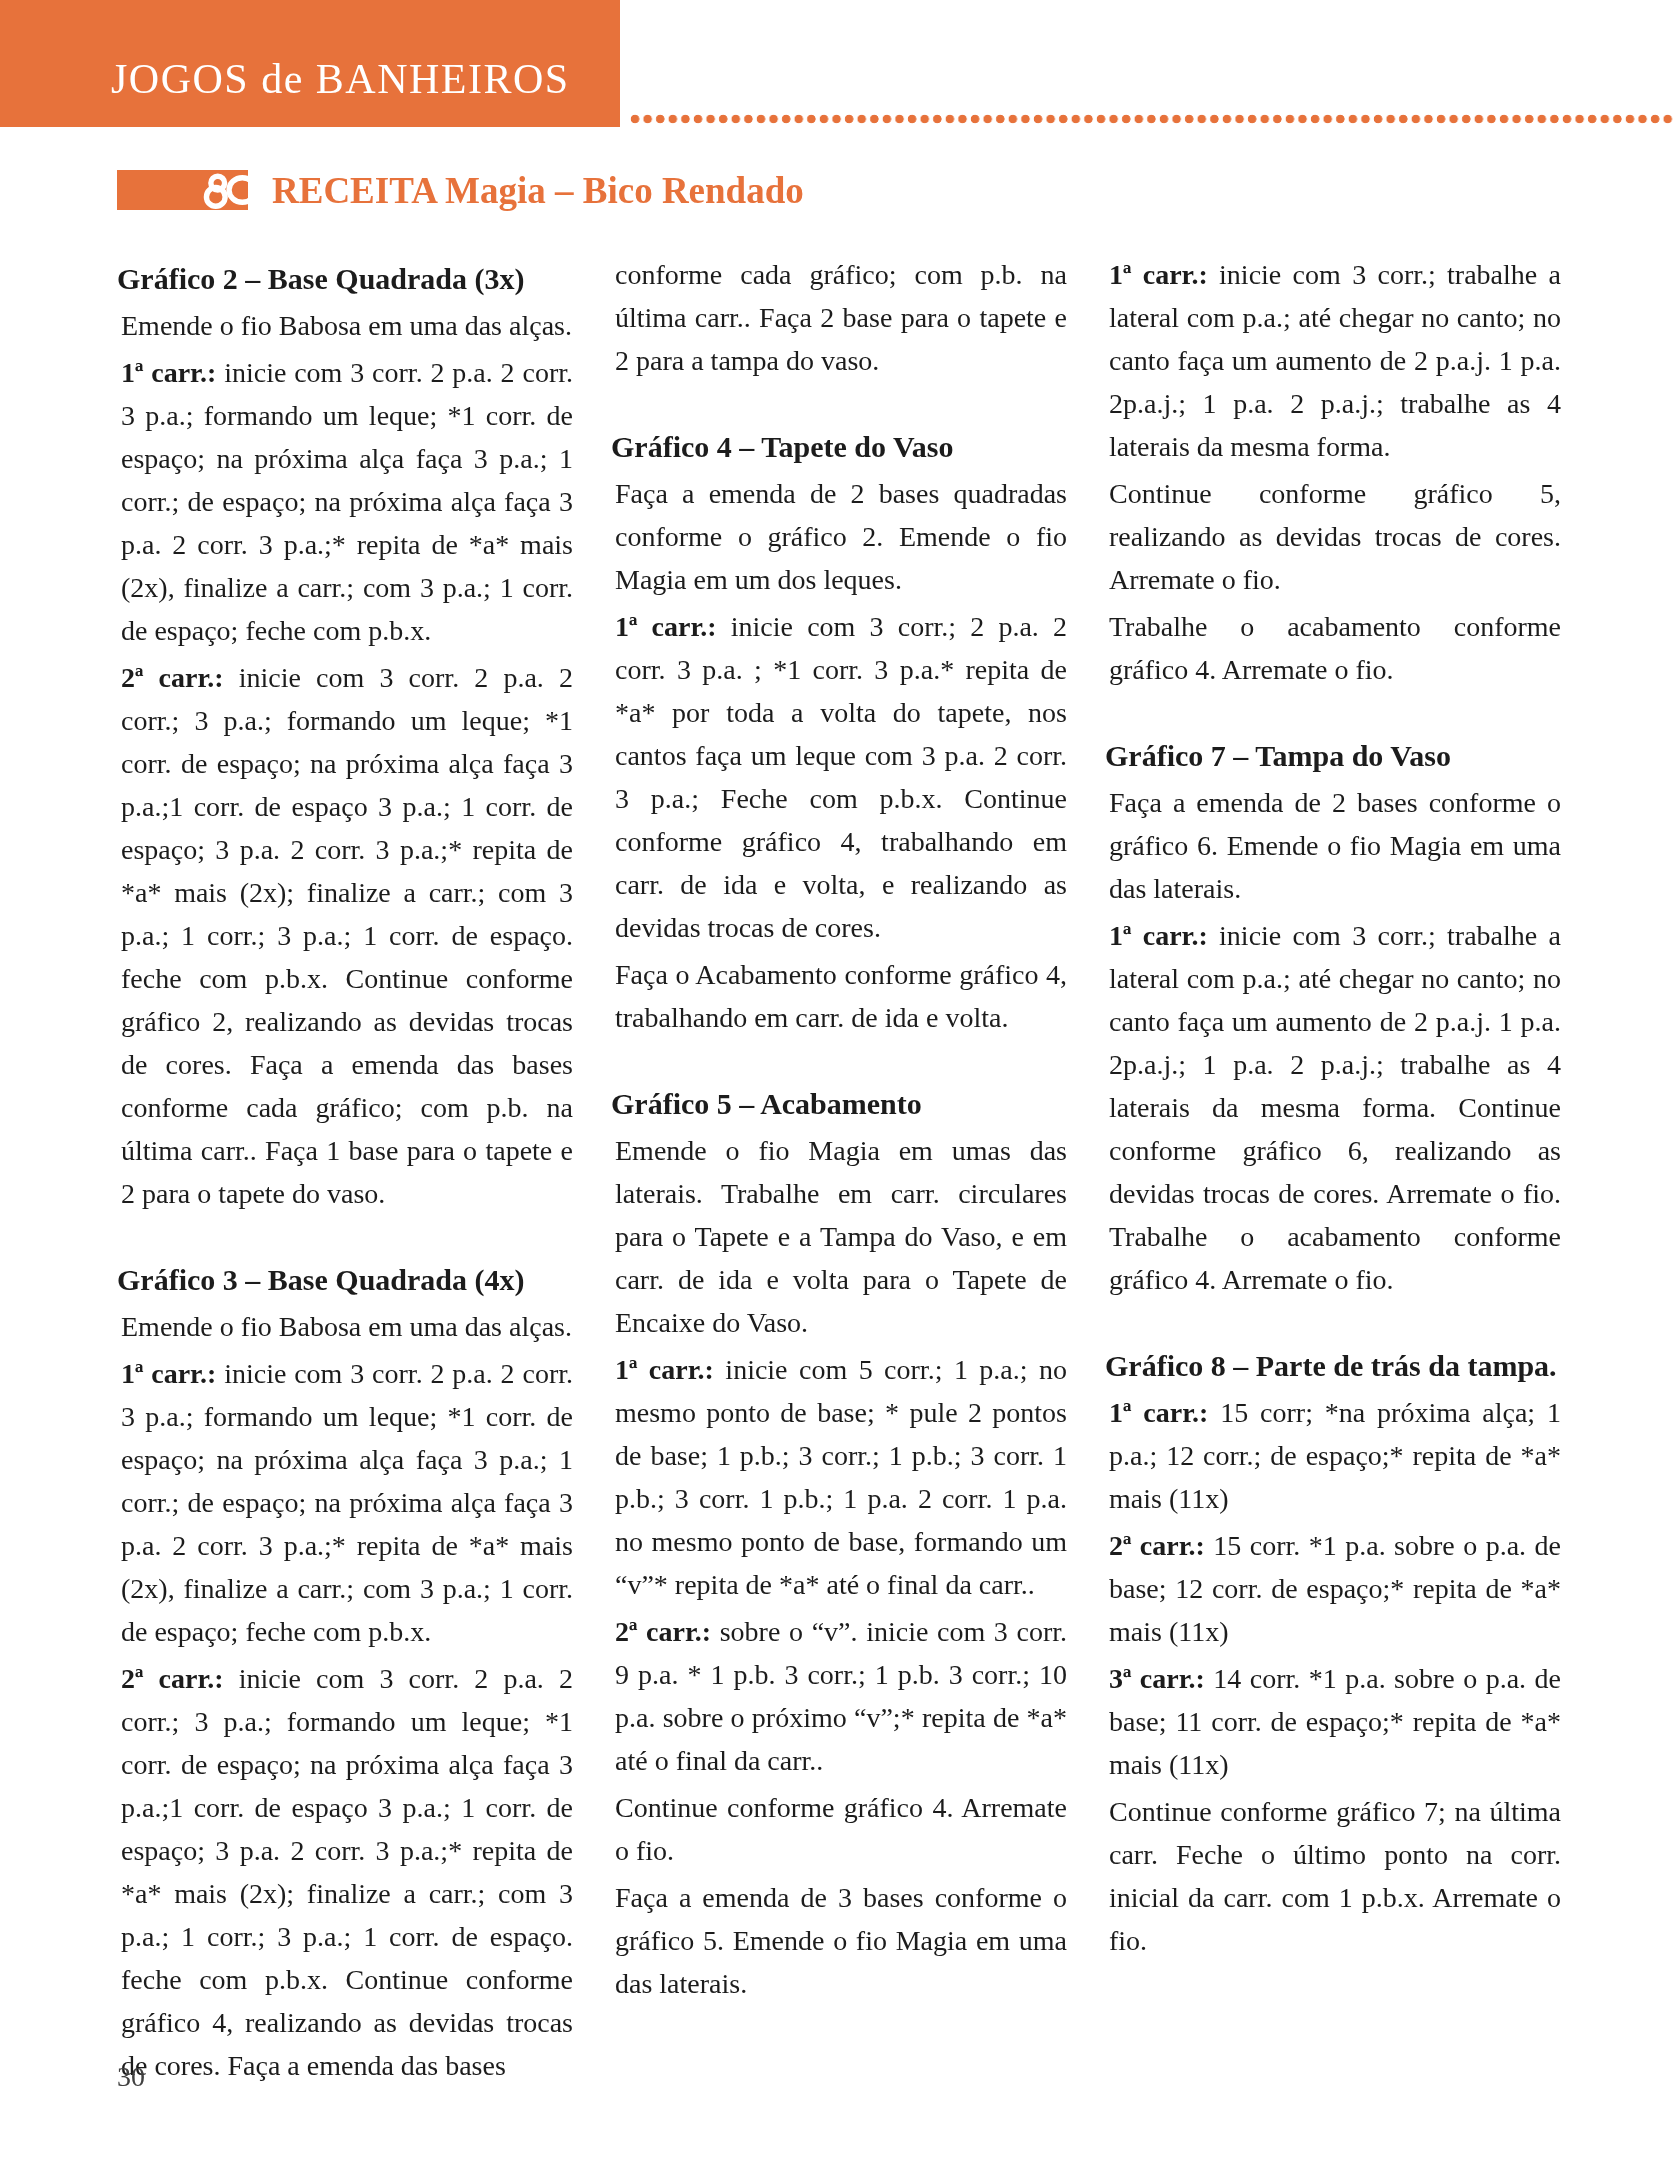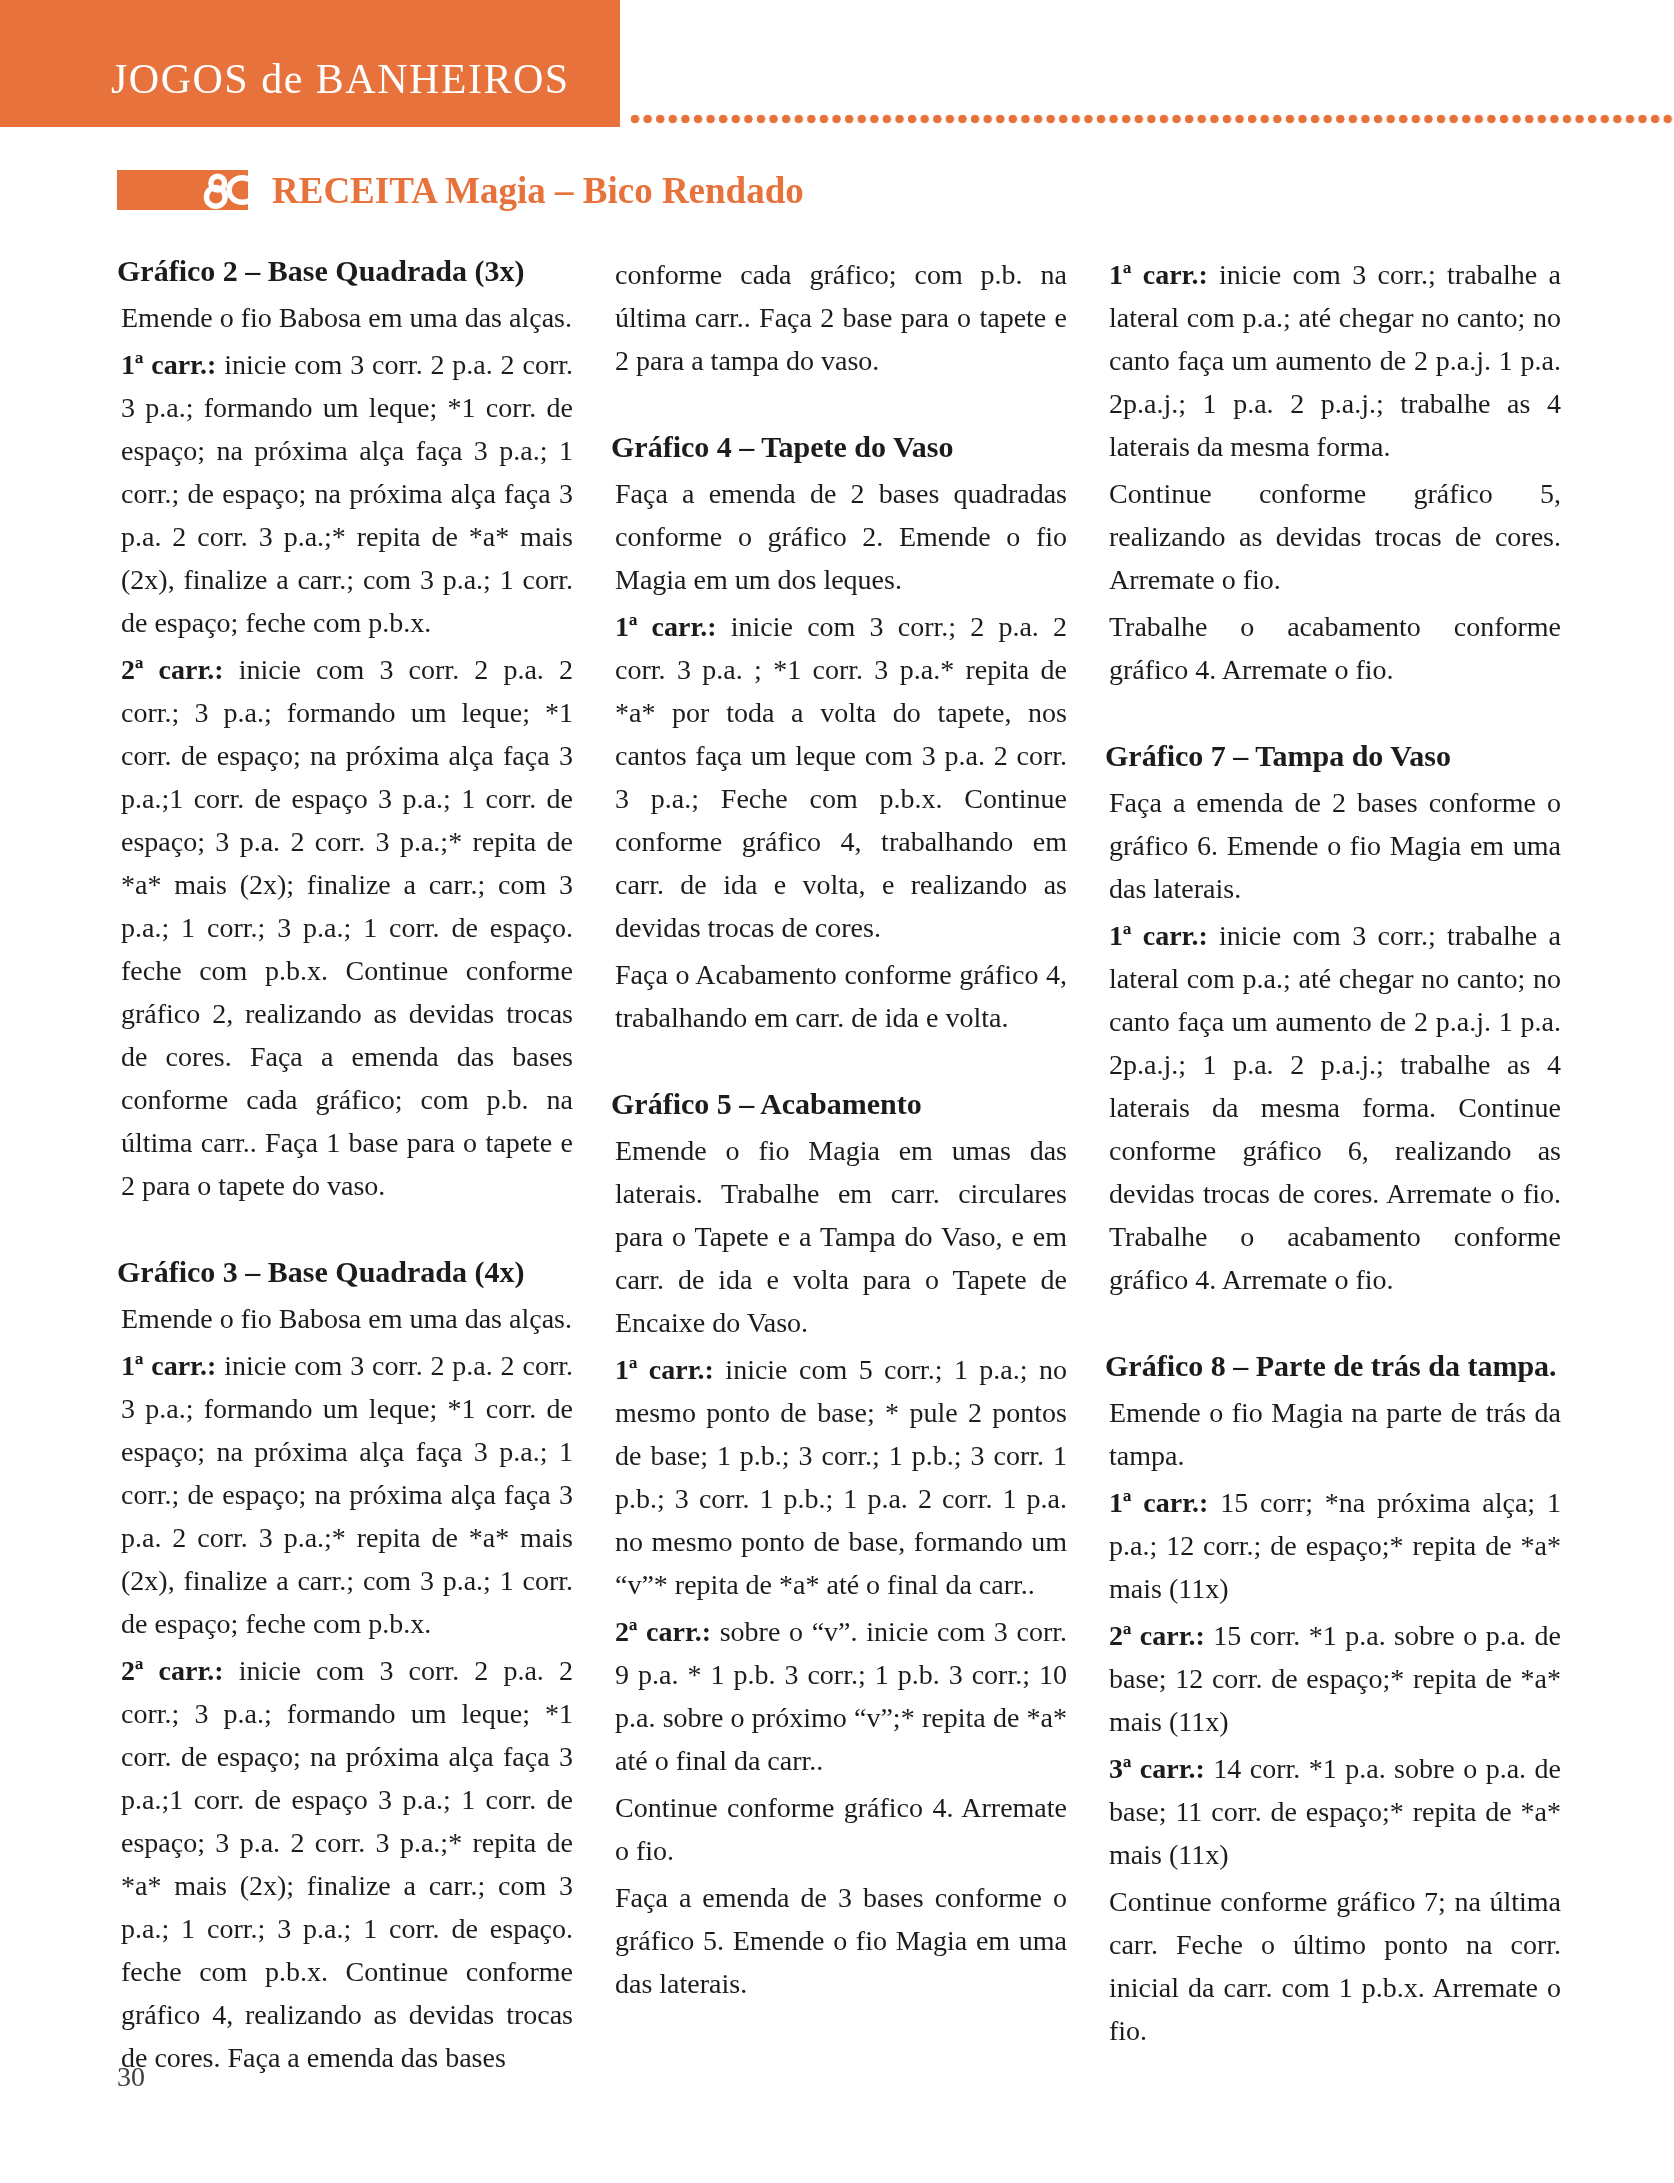--- a/index.html
+++ b/index.html
@@ -28,21 +28,21 @@
   .recipe-title {
     margin:0 0 0 24px; font-size:37px; font-weight:700; color:var(--accent); white-space:nowrap;
   }
   .columns {
     position:absolute; left:117px; top:249px; width:1448px;
     display:flex; gap:34px; color:var(--text);
   }
   .col { width:460px; font-size:28px; line-height:43px; text-align:justify; }
   .col .p { margin:4px; }
   .col .h { margin:43px 0 0 0; font-size:30px; font-weight:700; text-align:left; }
-  .col .h:first-child { margin-top:0; }
+  .col .h:first-child { margin-top:8px; }
   .b { font-weight:700; }
   .page-number { position:absolute; left:117px; top:2061px; font-size:28px; color:#404040; }
 </style>
 </head>
 <body>
 
 <div>
 
   <header>
     <div class="band">
@@ -89,21 +89,20 @@
         <div class="block p"><span>Faça a emenda de 3 bases conforme o gráfico 5. Emende o fio Magia em uma das laterais.</span></div>
       </section>
     <section class="col">
         <div class="block p"><span class="b">1ª carr.:</span><span> inicie com 3 corr.; trabalhe a lateral com p.a.; até chegar no canto; no canto faça um aumento de 2 p.a.j. 1 p.a. 2p.a.j.; 1 p.a. 2 p.a.j.; trabalhe as 4 laterais da mesma forma.</span></div>
         <div class="block p"><span>Continue conforme gráfico 5, realizando as devidas trocas de cores. Arremate o fio.</span></div>
         <div class="block p"><span>Trabalhe o acabamento conforme gráfico 4. Arremate o fio.</span></div>
         <div class="block h">Gráfico 7 – Tampa do Vaso</div>
         <div class="block p"><span>Faça a emenda de 2 bases conforme o gráfico 6. Emende o fio Magia em uma das laterais.</span></div>
         <div class="block p"><span class="b">1ª carr.:</span><span> inicie com 3 corr.; trabalhe a lateral com p.a.; até chegar no canto; no canto faça um aumento de 2 p.a.j. 1 p.a. 2p.a.j.; 1 p.a. 2 p.a.j.; trabalhe as 4 laterais da mesma forma. Continue conforme gráfico 6, realizando as devidas trocas de cores. Arremate o fio. Trabalhe o acabamento conforme gráfico 4. Arremate o fio.</span></div>
         <div class="block h">Gráfico 8 – Parte de trás da tampa.</div>
-        <div class="block p"><span>Emende o fio Magia na parte de trás da tampa.</span></div>
         <div class="block p"><span class="b">1ª carr.:</span><span> 15 corr; *na próxima alça; 1 p.a.; 12 corr.; de espaço;* repita de *a* mais (11x)</span></div>
         <div class="block p"><span class="b">2ª carr.:</span><span> 15 corr. *1 p.a. sobre o p.a. de base; 12 corr. de espaço;* repita de *a* mais (11x)</span></div>
         <div class="block p"><span class="b">3ª carr.:</span><span> 14 corr. *1 p.a. sobre o p.a. de base; 11 corr. de espaço;* repita de *a* mais (11x)</span></div>
         <div class="block p"><span>Continue conforme gráfico 7; na última carr. Feche o último ponto na corr. inicial da carr. com 1 p.b.x. Arremate o fio.</span></div>
       </section>
   </main>
 
   <footer>
     <span class="page-number">30</span>
   </footer>

